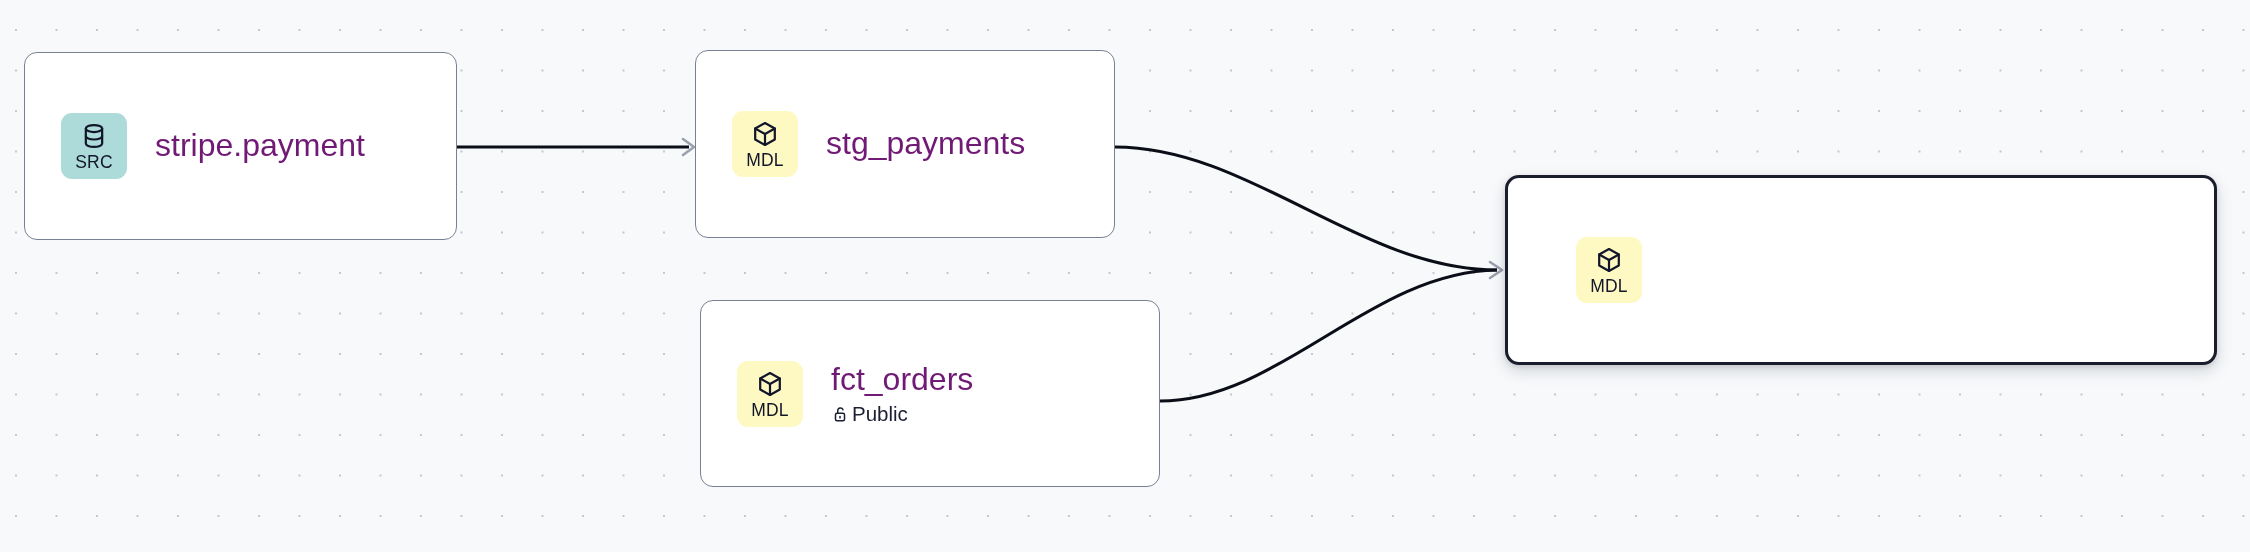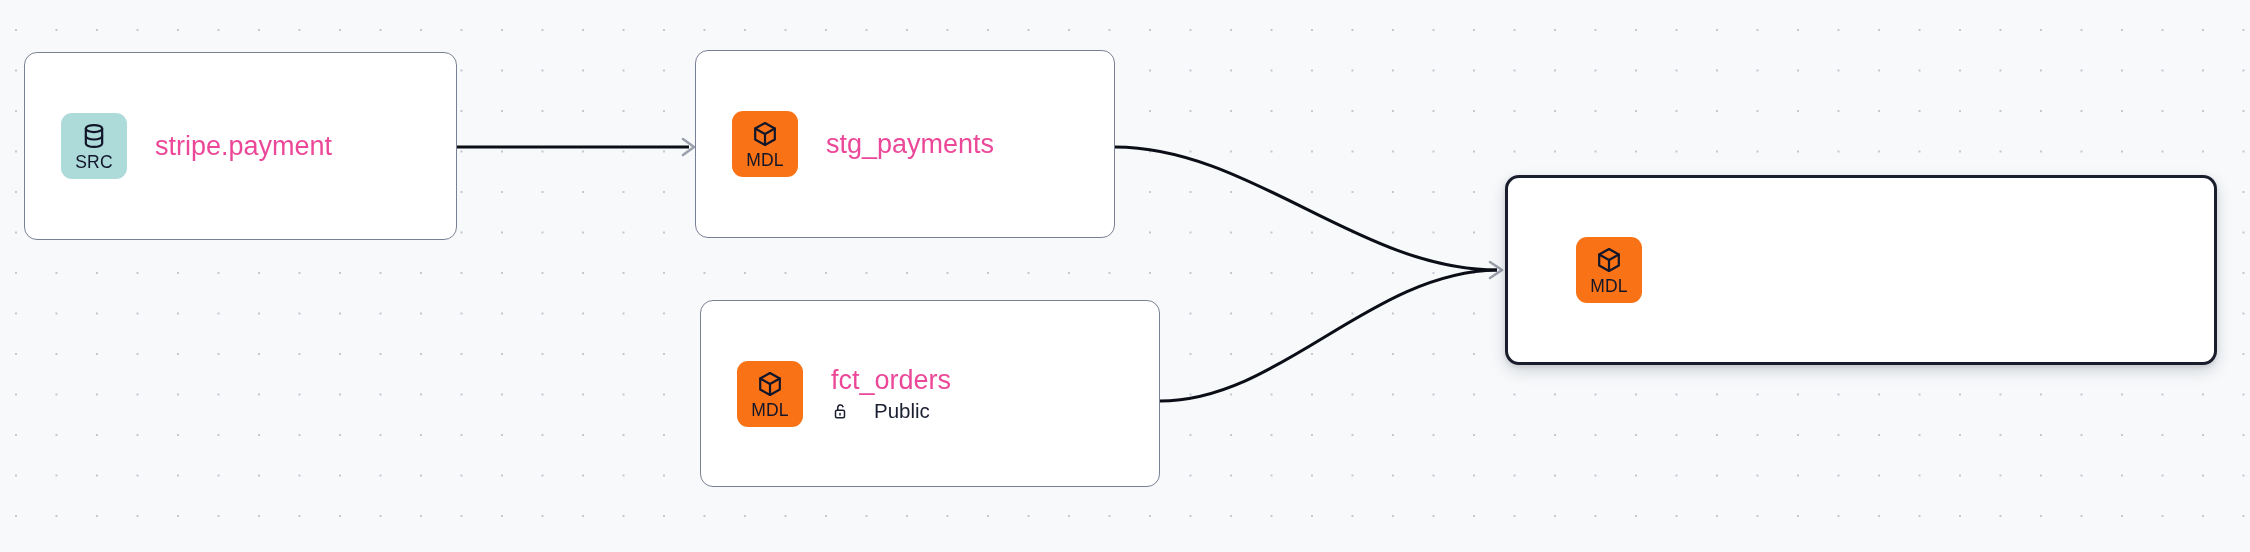--- a/index.html
+++ b/index.html
@@ -50,21 +50,21 @@
     width: 66px;
     height: 66px;
     border-radius: 11px;
     display: flex;
     flex-direction: column;
     align-items: center;
     justify-content: center;
     gap: 1px;
   }
   .badge.src { background: #ADDBD9; }
-  .badge.mdl { background: #f97316; }
+  .badge.mdl { background: #fef9c3; }
   .badge .glyph {
     display: block;
     line-height: 0;
     margin-top: 2px;
   }
   .badge .badge-text {
     font-size: 17.5px;
     letter-spacing: 0.2px;
     color: #12162A;
     line-height: 1;
@@ -73,30 +73,30 @@
   }
 
   .node-body {
     margin-left: 28px;
     display: flex;
     flex-direction: column;
     justify-content: center;
     gap: 5px;
   }
   .node-title {
-    font-size: 27px;
-    color: #ec4899;
+    font-size: 32px;
+    color: #701a75;
     line-height: 1.12;
     white-space: nowrap;
     font-family: "Liberation Sans", sans-serif;
   }
   .node-sub {
     display: flex;
     align-items: center;
-    gap: 25px;
+    gap: 3px;
     font-size: 20.5px;
     color: #1A1F31;
     line-height: 1.1;
     white-space: nowrap;
   }
   .node-sub .lock-glyph { display: block; line-height: 0; }
 
   
   #node-stripe-payment   { left: 24px;   top: 52px;  width: 433px; height: 188px; }
   #node-stg-payments     { left: 695px;  top: 50px;  width: 420px; height: 188px; }

